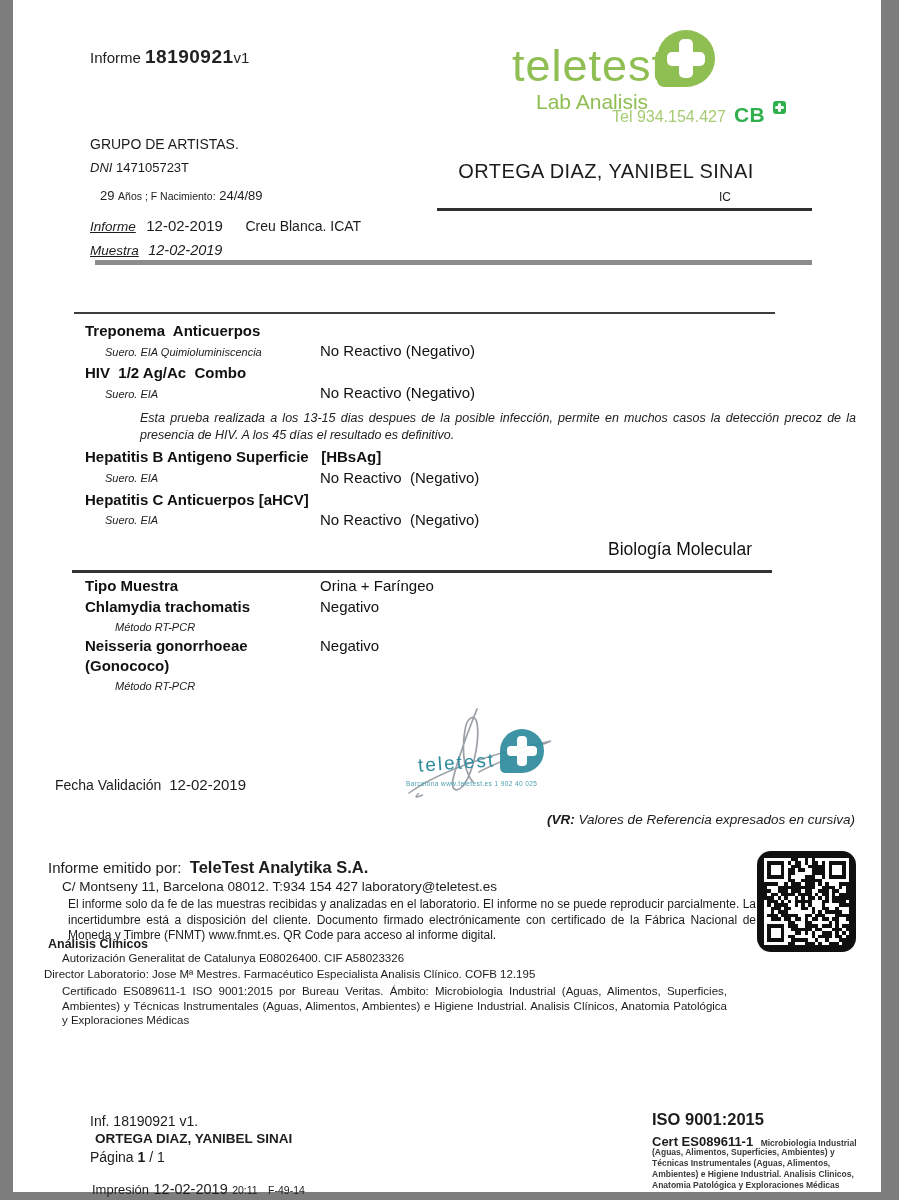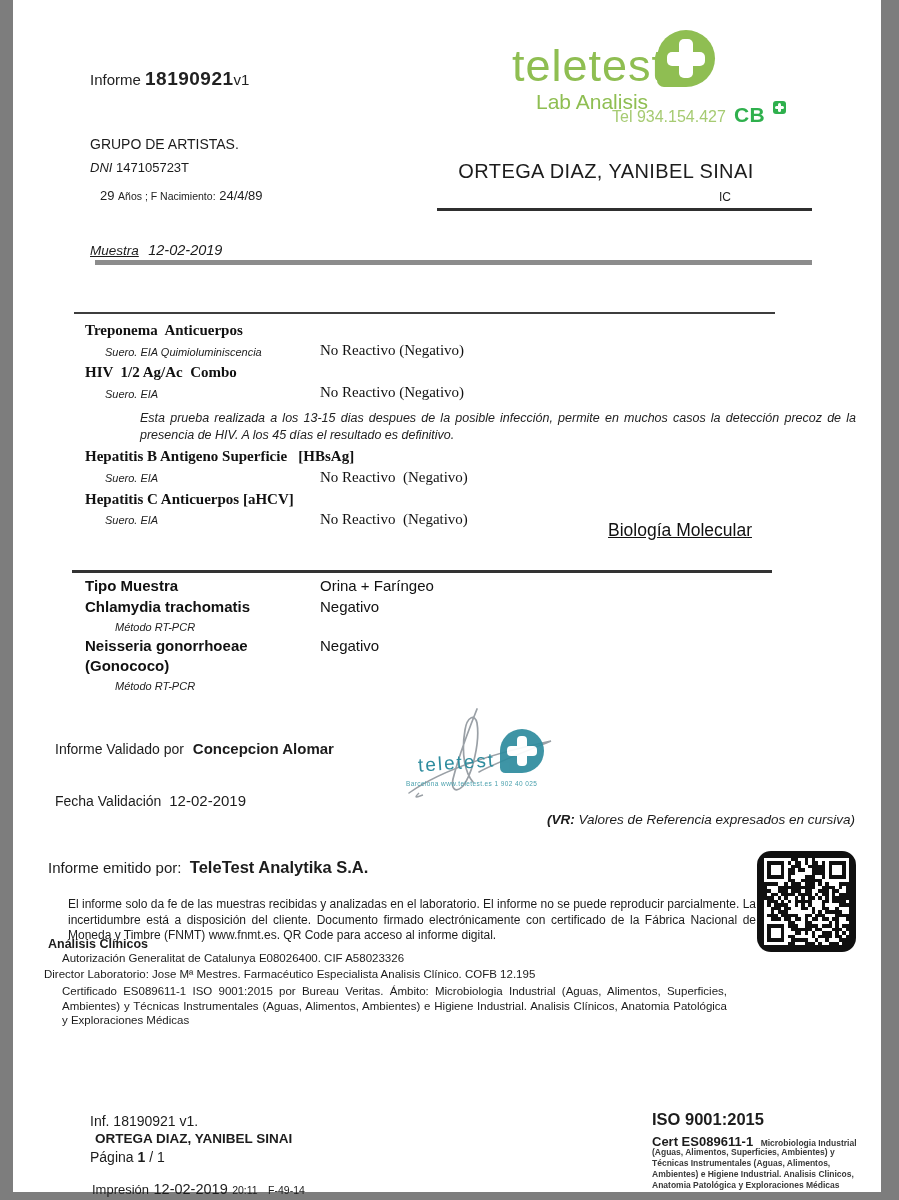--- a/index.html
+++ b/index.html
@@ -3,28 +3,28 @@
 <meta charset="utf-8">
 <style>
   html,body { margin:0; padding:0; background:#e9e9e9; }
   .page {
     position:relative; width:899px; height:1200px; margin:0 auto;
     background:#ffffff; overflow:hidden;
     font-family:"Liberation Sans", sans-serif; color:#1c1c1c;
     -webkit-font-smoothing:antialiased;
   }
   .abs { position:absolute; white-space:nowrap; }
-  .keep-sp { white-space:pre;font-family:Liberation Serif, serif; }
+  .keep-sp { white-space:pre; }
   .edge { position:absolute; background:#7d7d7d; }
   .b { font-weight:700; }
   .i { font-style:italic; }
   .u { text-decoration:underline; }
 
   
-  .report-id { font-size:15px; color:#222;margin-top:22px; }
+  .report-id { font-size:15px; color:#222; }
   .report-id .num { font-size:19px; font-weight:700; letter-spacing:.5px; }
   .brand { font-size:45px; color:#8fbe52; letter-spacing:1px; font-weight:400; }
   .logo-sub { font-size:21px; color:#8fbe52; }
   .tel-line { display:flex; align-items:baseline; gap:8px; }
   .tel { font-size:16px; color:#a6cb72; }
   .cb { font-size:21px; font-weight:700; color:#2fb04d; letter-spacing:.5px; }
   .plus-blob { position:absolute; background:#8fbe52; border-radius:50% 50% 50% 12%; }
   .plus-blob .bar { position:absolute; background:#fff; border-radius:5px; }
   .plus-badge { position:relative; display:inline-block; width:13px; height:13px; background:#2fb04d; border-radius:3px; top:-8px; }
   .plus-badge .bar { position:absolute; background:#fff; border-radius:2px; }
@@ -103,20 +103,25 @@
   <div class="abs" style="left:100px;top:188px;font-size:13px;">
     <span>29</span>
     <span class="lbl-sm">Años ; F Nacimiento:</span>
     <span>24/4/89</span>
   </div>
 
   <div class="abs" style="left:420px;top:160px;width:372px;text-align:center;font-size:20px;letter-spacing:.4px;">ORTEGA DIAZ, YANIBEL SINAI</div>
   <div class="abs" style="left:700px;top:190px;width:50px;text-align:center;font-size:12px;">IC</div>
   <div class="rule" style="left:437px;top:208px;width:375px;height:2.5px;background:#2f2f2f;"></div>
 
+  <div class="abs" style="left:90px;top:217px;">
+    <span class="i u" style="font-size:13.5px;">Informe</span>
+    <span style="font-size:15px;margin-left:6px;">12-02-2019</span>
+    <span style="font-size:14px;margin-left:18px;">Creu Blanca. ICAT</span>
+  </div>
   <div class="abs" style="left:90px;top:241px;">
     <span class="i u" style="font-size:13.5px;">Muestra</span>
     <span class="i" style="font-size:14.5px;margin-left:5px;">12-02-2019</span>
   </div>
   <div class="rule" style="left:95px;top:260px;width:717px;height:5px;background:#8c8c8c;"></div>
 
   <div class="rule" style="left:74px;top:312px;width:701px;height:2.2px;background:#3d3d3d;"></div>
 
   <div class="abs test-name keep-sp" style="left:85px;top:322px;">Treponema  Anticuerpos</div>
   <div class="abs method" style="left:105px;top:346px;">Suero. EIA Quimioluminiscencia</div>
@@ -129,40 +134,36 @@
   <div class="note" style="left:140px;top:410px;width:716px;">Esta prueba realizada a los 13-15 dias despues de la posible infección, permite en muchos casos la detección precoz de la presencia de HIV. A los 45 días el resultado es definitivo.</div>
 
   <div class="abs test-name keep-sp" style="left:85px;top:448px;">Hepatitis B Antigeno Superficie   [HBsAg]</div>
   <div class="abs method" style="left:105px;top:472px;">Suero. EIA</div>
   <div class="abs result keep-sp" style="left:320px;top:469px;">No Reactivo  (Negativo)</div>
 
   <div class="abs test-name keep-sp" style="left:85px;top:491px;">Hepatitis C Anticuerpos [aHCV]</div>
   <div class="abs method" style="left:105px;top:514px;">Suero. EIA</div>
   <div class="abs result keep-sp" style="left:320px;top:511px;">No Reactivo  (Negativo)</div>
 
-  <div class="abs sec-title" style="left:75px;top:520px;width:677px;text-decoration:underline;">Biología Molecular</div>
+  <div class="abs sec-title" style="left:75px;top:539px;width:677px;">Biología Molecular</div>
   <div class="rule" style="left:72px;top:570px;width:700px;height:2.5px;background:#333;"></div>
 
   <div class="abs test-name" style="left:85px;top:577px;">Tipo Muestra</div>
   <div class="abs result" style="left:320px;top:577px;">Orina + Faríngeo</div>
 
   <div class="abs test-name" style="left:85px;top:598px;">Chlamydia trachomatis</div>
   <div class="abs result" style="left:320px;top:598px;">Negativo</div>
   <div class="abs method" style="left:115px;top:621px;">Método RT-PCR</div>
 
   <div class="abs test-name" style="left:85px;top:637px;">Neisseria gonorrhoeae</div>
   <div class="abs result" style="left:320px;top:637px;">Negativo</div>
   <div class="abs test-name" style="left:85px;top:657px;">(Gonococo)</div>
   <div class="abs method" style="left:115px;top:680px;">Método RT-PCR</div>
 
-  <div class="abs" style="left:55px;top:740px;font-size:14px;">
-    <span>Informe Validado por</span>
-    <span class="b" style="font-size:15px;margin-left:5px;">Concepcion Alomar</span>
-  </div>
-  <div class="abs" style="left:55px;top:792px;font-size:14px;">
+  <div class="abs" style="left:55px;top:776px;font-size:14px;">
     <span>Fecha Validación</span>
     <span style="font-size:15px;margin-left:4px;">12-02-2019</span>
   </div>
 
   <div>
     <svg class="abs" style="left:393px;top:703px;" width="180" height="98" viewBox="0 0 180 98">
       <path d="M84,6 C76,26 66,52 60,76 C58,87 63,90 70,83 C80,70 87,38 84,20 C82,10 74,14 72,27 C68,50 72,70 80,79" fill="none" stroke="#9aa0a6" stroke-width="1.7" stroke-linecap="round"></path>
       <path d="M16,90 C44,70 92,52 158,38 C126,51 98,62 86,69" fill="none" stroke="#9aa0a6" stroke-width="1.5" stroke-linecap="round"></path>
       <path d="M30,92 C24,94 20,96 26,90" fill="none" stroke="#9aa0a6" stroke-width="1.4"></path>
     </svg>
@@ -176,20 +177,21 @@
 
   <div class="abs" style="left:48px;top:858px;">
     <span style="font-size:15px;">Informe emitido por:</span>
     <span class="b" style="font-size:16.5px;margin-left:4px;">TeleTest Analytika S.A.</span>
   </div>
 
   <div class="abs" style="left:455px;top:812px;width:400px;text-align:right;font-size:13.5px;">
     <span class="b i">(VR:</span>
     <span class="i">Valores de Referencia expresados en cursiva)</span>
   </div>
+  <div class="abs" style="left:62px;top:879px;font-size:13.5px;">C/ Montseny 11, Barcelona 08012. T:934 154 427 laboratory@teletest.es</div>
   <div class="foot-par" style="left:68px;top:897px;width:688px;font-size:12px;line-height:15.5px;">El informe solo da fe de las muestras recibidas y analizadas en el laboratorio. El informe no se puede reproducir parcialmente. La incertidumbre está a disposición del cliente. Documento firmado electrónicamente con certificado de la Fábrica Nacional de Moneda y Timbre (FNMT) www.fnmt.es. QR Code para acceso al informe digital.</div>
   <div class="abs b" style="left:48px;top:937px;font-size:12.5px;">Análisis Clínicos</div>
   <div class="abs" style="left:62px;top:952px;font-size:11.5px;">Autorización Generalitat de Catalunya E08026400. CIF A58023326</div>
   <div class="abs" style="left:44px;top:968px;font-size:11.5px;">Director Laboratorio: Jose Mª Mestres. Farmacéutico Especialista Analisis Clínico. COFB 12.195</div>
   <div class="foot-par" style="left:62px;top:984px;width:665px;font-size:11.5px;line-height:14.5px;">Certificado ES089611-1 ISO 9001:2015 por Bureau Veritas. Ámbito: Microbiologia Industrial (Aguas, Alimentos, Superficies, Ambientes) y Técnicas Instrumentales (Aguas, Alimentos, Ambientes) e Higiene Industrial. Analisis Clínicos, Anatomia Patológica y Exploraciones Médicas</div>
 
   <div class="qr">
     <div class="qr-pattern">
         <i style="grid-area:1/1"></i>
         <i style="grid-area:1/2"></i>

